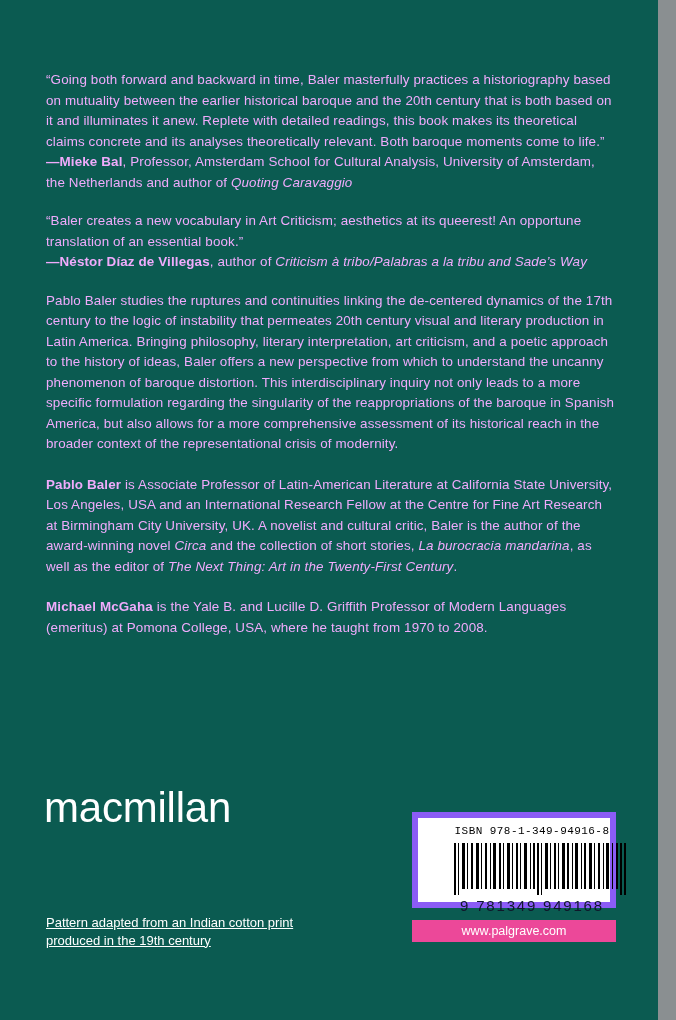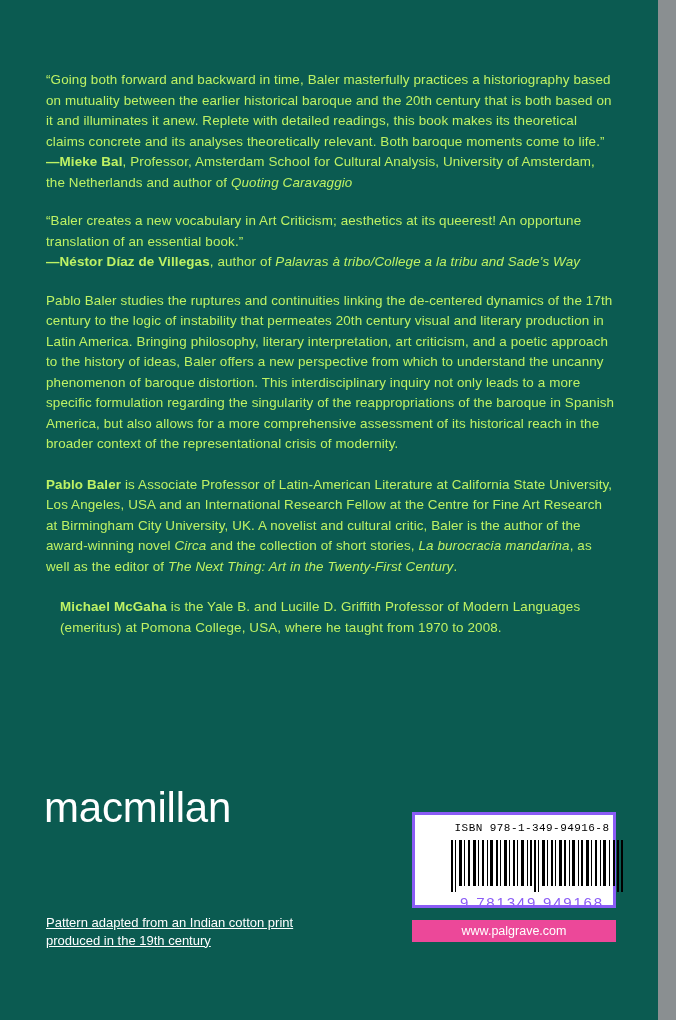--- a/index.html
+++ b/index.html
@@ -28,29 +28,29 @@
     top: 0;
     width: 18px;
     height: 1020px;
     background: #8a8f91;
   }
   .content {
     position: absolute;
     left: 46px;
     top: 70px;
     width: 570px;
-    color: #bef264;
+    color: #f0abfc;
   }
   p {
     margin: 0 0 18px 0;
     font-size: 13.4px;
     line-height: 1.53;
     letter-spacing: 0.01em;
   }
-  p:last-child { margin-bottom: 0; margin-left: 14px; }
+  p:last-child { margin-bottom: 0; }
   .blurb { }
   .attrib-name { font-weight: bold; }
   em, .ital { font-style: italic; }
   .body-para { margin-bottom: 20px; margin-top: 11px; }
   .bio { margin-bottom: 20px; }
   .bio-name { font-weight: bold; }
 
   .logo-block {
     position: absolute;
     left: 44px;
@@ -82,21 +82,21 @@
     text-decoration: underline;
   }
 
   .barcode-box {
     position: absolute;
     left: 412px;
     top: 812px;
     width: 204px;
     height: 96px;
     background: #ffffff;
-    border: 3px solid #8b5cf6;
+    border: 6px solid #8b5cf6;
     box-sizing: border-box;
     padding-left: 36px;
   }
   .isbn-text {
     text-align: center;
     font-family: "Liberation Mono", monospace;
     font-size: 11px;
     color: #000000;
     margin-top: 7px;
     letter-spacing: 0.04em;
@@ -104,21 +104,21 @@
   .bars {
     margin: 6px auto 0 auto;
     width: 172px;
     height: 52px;
     display: block;
   }
   .barcode-digits {
     text-align: center;
     font-family: "Liberation Sans", sans-serif;
     font-size: 15px;
-    color: #8b5cf6;
+    color: #0f172a;
     letter-spacing: 0.12em;
     margin-top: 2px;
   }
   .barcode-url {
     position: absolute;
     left: 412px;
     top: 920px;
     width: 204px;
     height: 22px;
     background: #ec4899;
@@ -136,21 +136,21 @@
 
   <div class="content">
 
     <p class="blurb">
       <span>“Going both forward and backward in time, Baler masterfully practices a historiography based on mutuality between the earlier historical baroque and the 20th century that is both based on it and illuminates it anew. Replete with detailed readings, this book makes its theoretical claims concrete and its analyses theoretically relevant. Both baroque moments come to life.”</span><br>
       <span class="attrib-name">—Mieke Bal</span><span>, Professor, Amsterdam School for Cultural Analysis, University of Amsterdam, the Netherlands and author of </span><span class="ital">Quoting Caravaggio</span>
     </p>
 
     <p class="blurb">
       <span>“Baler creates a new vocabulary in Art Criticism; aesthetics at its queerest! An opportune translation of an essential book.”</span><br>
-      <span class="attrib-name">—Néstor Díaz de Villegas</span><span>, author of </span><span class="ital">Palavras à tribo/College a la tribu and Sade’s Way</span>
+      <span class="attrib-name">—Néstor Díaz de Villegas</span><span>, author of </span><span class="ital">Criticism à tribo/Palabras a la tribu and Sade’s Way</span>
     </p>
 
     <p class="body-para">Pablo Baler studies the ruptures and continuities linking the de-centered dynamics of the 17th century to the logic of instability that permeates 20th century visual and literary production in Latin America. Bringing philosophy, literary interpretation, art criticism, and a poetic approach to the history of ideas, Baler offers a new perspective from which to understand the uncanny phenomenon of baroque distortion. This interdisciplinary inquiry not only leads to a more specific formulation regarding the singularity of the reappropriations of the baroque in Spanish America, but also allows for a more comprehensive assessment of its historical reach in the broader context of the representational crisis of modernity.</p>
 
     <p class="bio">
       <span class="bio-name">Pablo Baler</span><span> is Associate Professor of Latin-American Literature at California State University, Los Angeles, USA and an International Research Fellow at the Centre for Fine Art Research at Birmingham City University, UK. A novelist and cultural critic, Baler is the author of the award-winning novel </span><span class="ital">Circa</span><span> and the collection of short stories, </span><span class="ital">La burocracia mandarina</span><span>, as well as the editor of </span><span class="ital">The Next Thing: Art in the Twenty-First Century</span><span>.</span>
     </p>
 
     <p class="bio">
       <span class="bio-name">Michael McGaha</span><span> is the Yale B. and Lucille D. Griffith Professor of Modern Languages (emeritus) at Pomona College, USA, where he taught from 1970 to 2008.</span>

